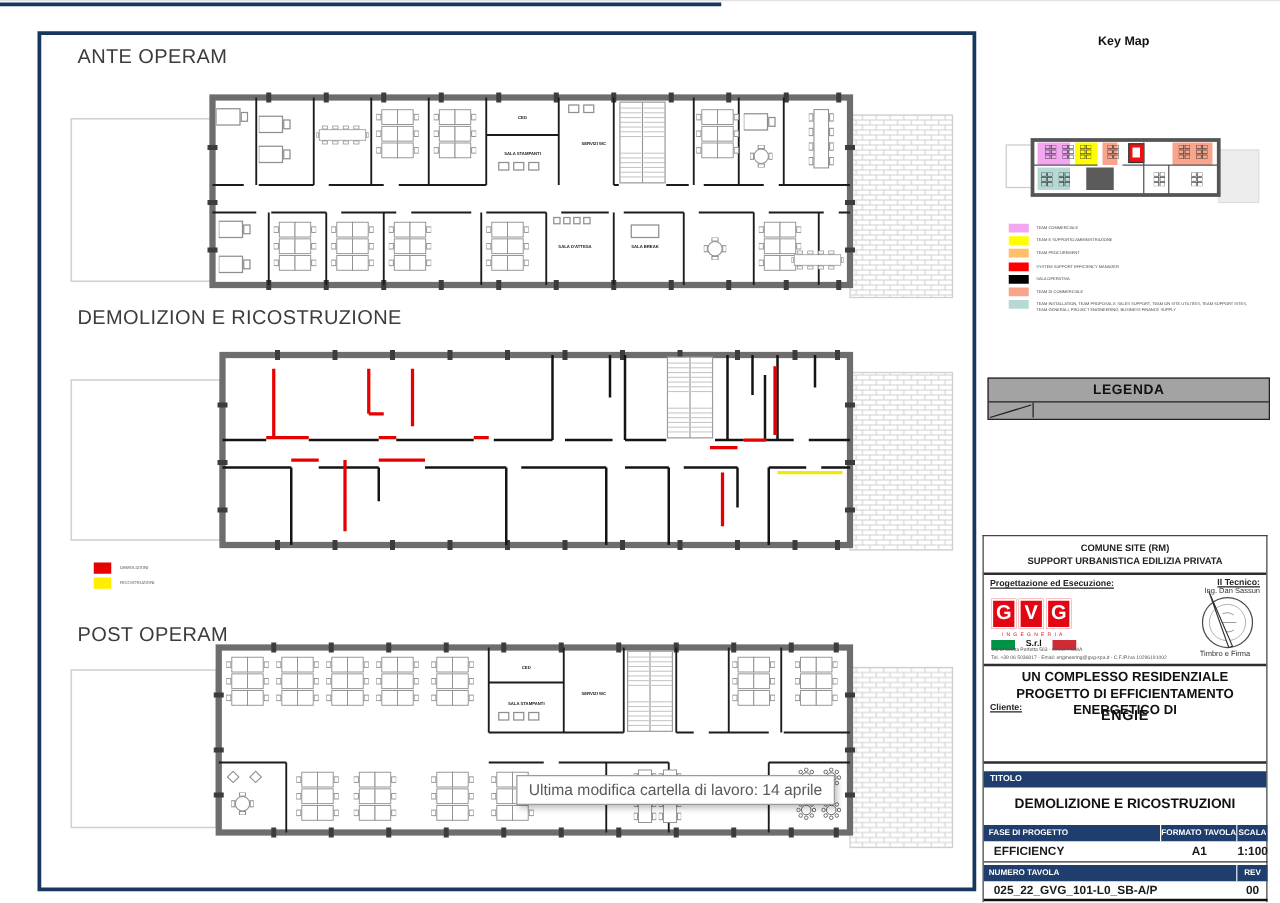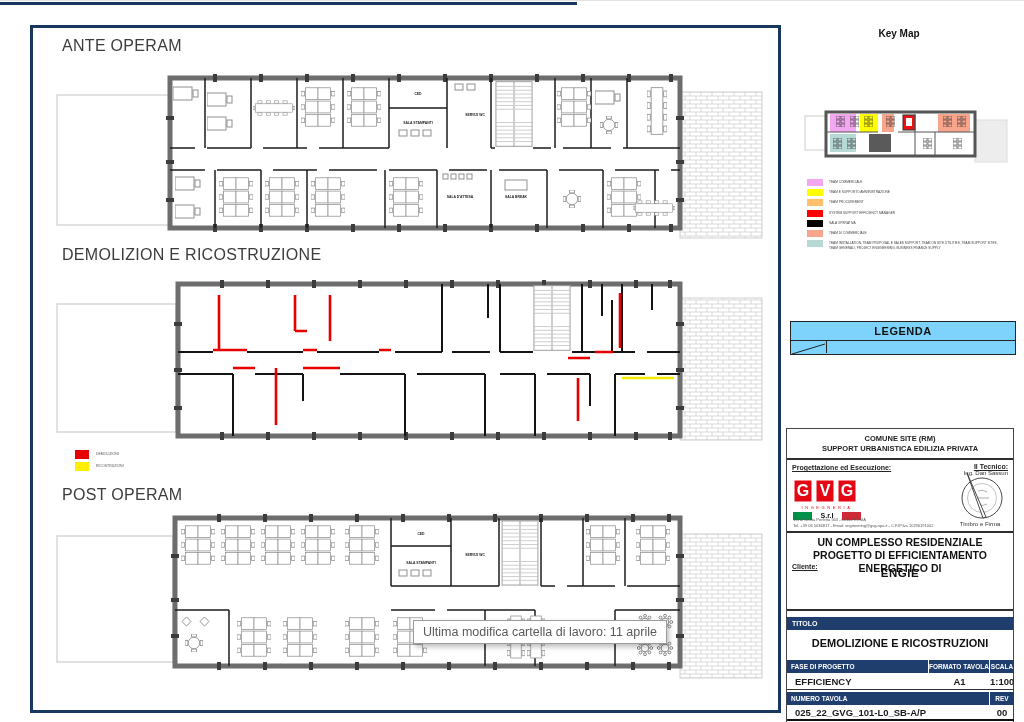--- a/index.html
+++ b/index.html
@@ -33,21 +33,21 @@
   .rcol .abs { position:absolute; }
   .km-title { top:28px; left:0; width:228px; text-align:center; font-size:10px; font-weight:bold; color:#111; }
   .km-legend { left:22px; top:179px; }
   .km-row { display:flex; align-items:flex-start; margin-bottom:3.2px; }
   .km-sw { width:16px; height:7px; flex:0 0 16px; margin-right:6px; }
   .km-sw.s0{background:#f2a7f0}.km-sw.s1{background:#ffff00}.km-sw.s2{background:#ffc069}
   .km-sw.s3{background:#ff0000}.km-sw.s4{background:#000000}.km-sw.s5{background:#f9a58c}
   .km-sw.s6{background:#b7d9d6}
   .km-label { font-size:3.2px; color:#444; width:170px; line-height:1.4; padding-top:1px; }
 
-  .legenda-box { left:5px; top:321px; width:226px; height:34px; border:1.5px solid #222; background:#7dd3fc; }
+  .legenda-box { left:5px; top:302px; width:226px; height:34px; border:1.5px solid #222; background:#a3a3a3; }
   .legenda-head { height:19px; border-bottom:1.2px solid #222; text-align:center; font-weight:bold;
                   font-size:11px; letter-spacing:.5px; color:#111; line-height:19px; }
   .legenda-cell { width:36px; height:12px; border-right:1.2px solid #222; }
 
   .tblock { left:1px; top:428px; width:228px; height:294px; border-left:1px solid #444; border-right:1px solid #444; border-top:1px solid #444; background:#fff; }
   .tb-center { width:100%; text-align:center; }
   .comune { top:5px; font-size:7.5px; font-weight:bold; color:#222; line-height:1.3; }
   .div2 { height:2px; background:#2e2e2e; width:100%; }
   .lab-u { font-size:7px; font-weight:bold; color:#222; text-decoration:underline; }
   .tecnico-name { font-size:6px; color:#333; }
@@ -174,21 +174,21 @@
             <rect x="5" y="4" width="4" height="3"></rect>
           <rect x="0" y="8" width="4" height="3"></rect>
             <rect x="5" y="8" width="4" height="3"></rect>
         </g>
       </symbol>
     </defs>
   </svg>
 
   <div class="abs sec-label" style="left:62px;top:37px">ANTE OPERAM</div>
   <div class="abs sec-label" style="left:62px;top:246px">DEMOLIZION E RICOSTRUZIONE</div>
-  <div class="abs sec-label" style="left:62px;top:486px">POST OPERAM</div>
+  <div class="abs sec-label" style="left:62px;top:500px">POST OPERAM</div>
 
   <svg class="abs" style="left:55px;top:72px" width="710" height="170" viewBox="0 0 710 170">
     <rect x="2" y="23" width="112" height="130" fill="#fff" stroke="#d2d2d2" stroke-width="1.3"></rect>
     <rect x="625" y="20" width="82" height="146" fill="url(#brick)" stroke="#cfcfcf" stroke-width="1"></rect>
     <rect x="115" y="6" width="510" height="150" fill="#fff" stroke="#6d6d6d" stroke-width="5"></rect>
     <g fill="#3c3c3c">
       <rect x="158" y="2" width="4" height="8"></rect>
         <rect x="204" y="2" width="4" height="8"></rect>
         <rect x="250" y="2" width="4" height="8"></rect>
         <rect x="296" y="2" width="4" height="8"></rect>
@@ -372,21 +372,21 @@
         <use href="#flower" x="602" y="130" width="16" height="16"></use>
     </g>
     <g>
       <text class="plbl" x="366" y="25">CED</text>
       <text class="plbl" x="366" y="54">SALA STAMPANTI</text>
       <text class="plbl" x="420" y="46">SERVIZI WC</text>
     </g>
   </svg>
 
   <div class="abs tooltip">
-    <span>Ultima modifica cartella di lavoro: 11 aprile</span>
+    <span>Ultima modifica cartella di lavoro: 14 aprile</span>
   </div>
 
   <div class="abs rcol">
 
     <div class="abs km-title">Key Map</div>
 
     <svg class="abs" style="left:18px;top:106px" width="210" height="64" viewBox="0 0 210 64">
       <rect x="2" y="10" width="21" height="34" fill="#fff" stroke="#cccccc"></rect>
       <rect x="172" y="14" width="32" height="42" fill="#ededed" stroke="#dddddd"></rect>
       <rect x="23" y="6" width="149" height="44" fill="#fff" stroke="#555555" stroke-width="3"></rect>

